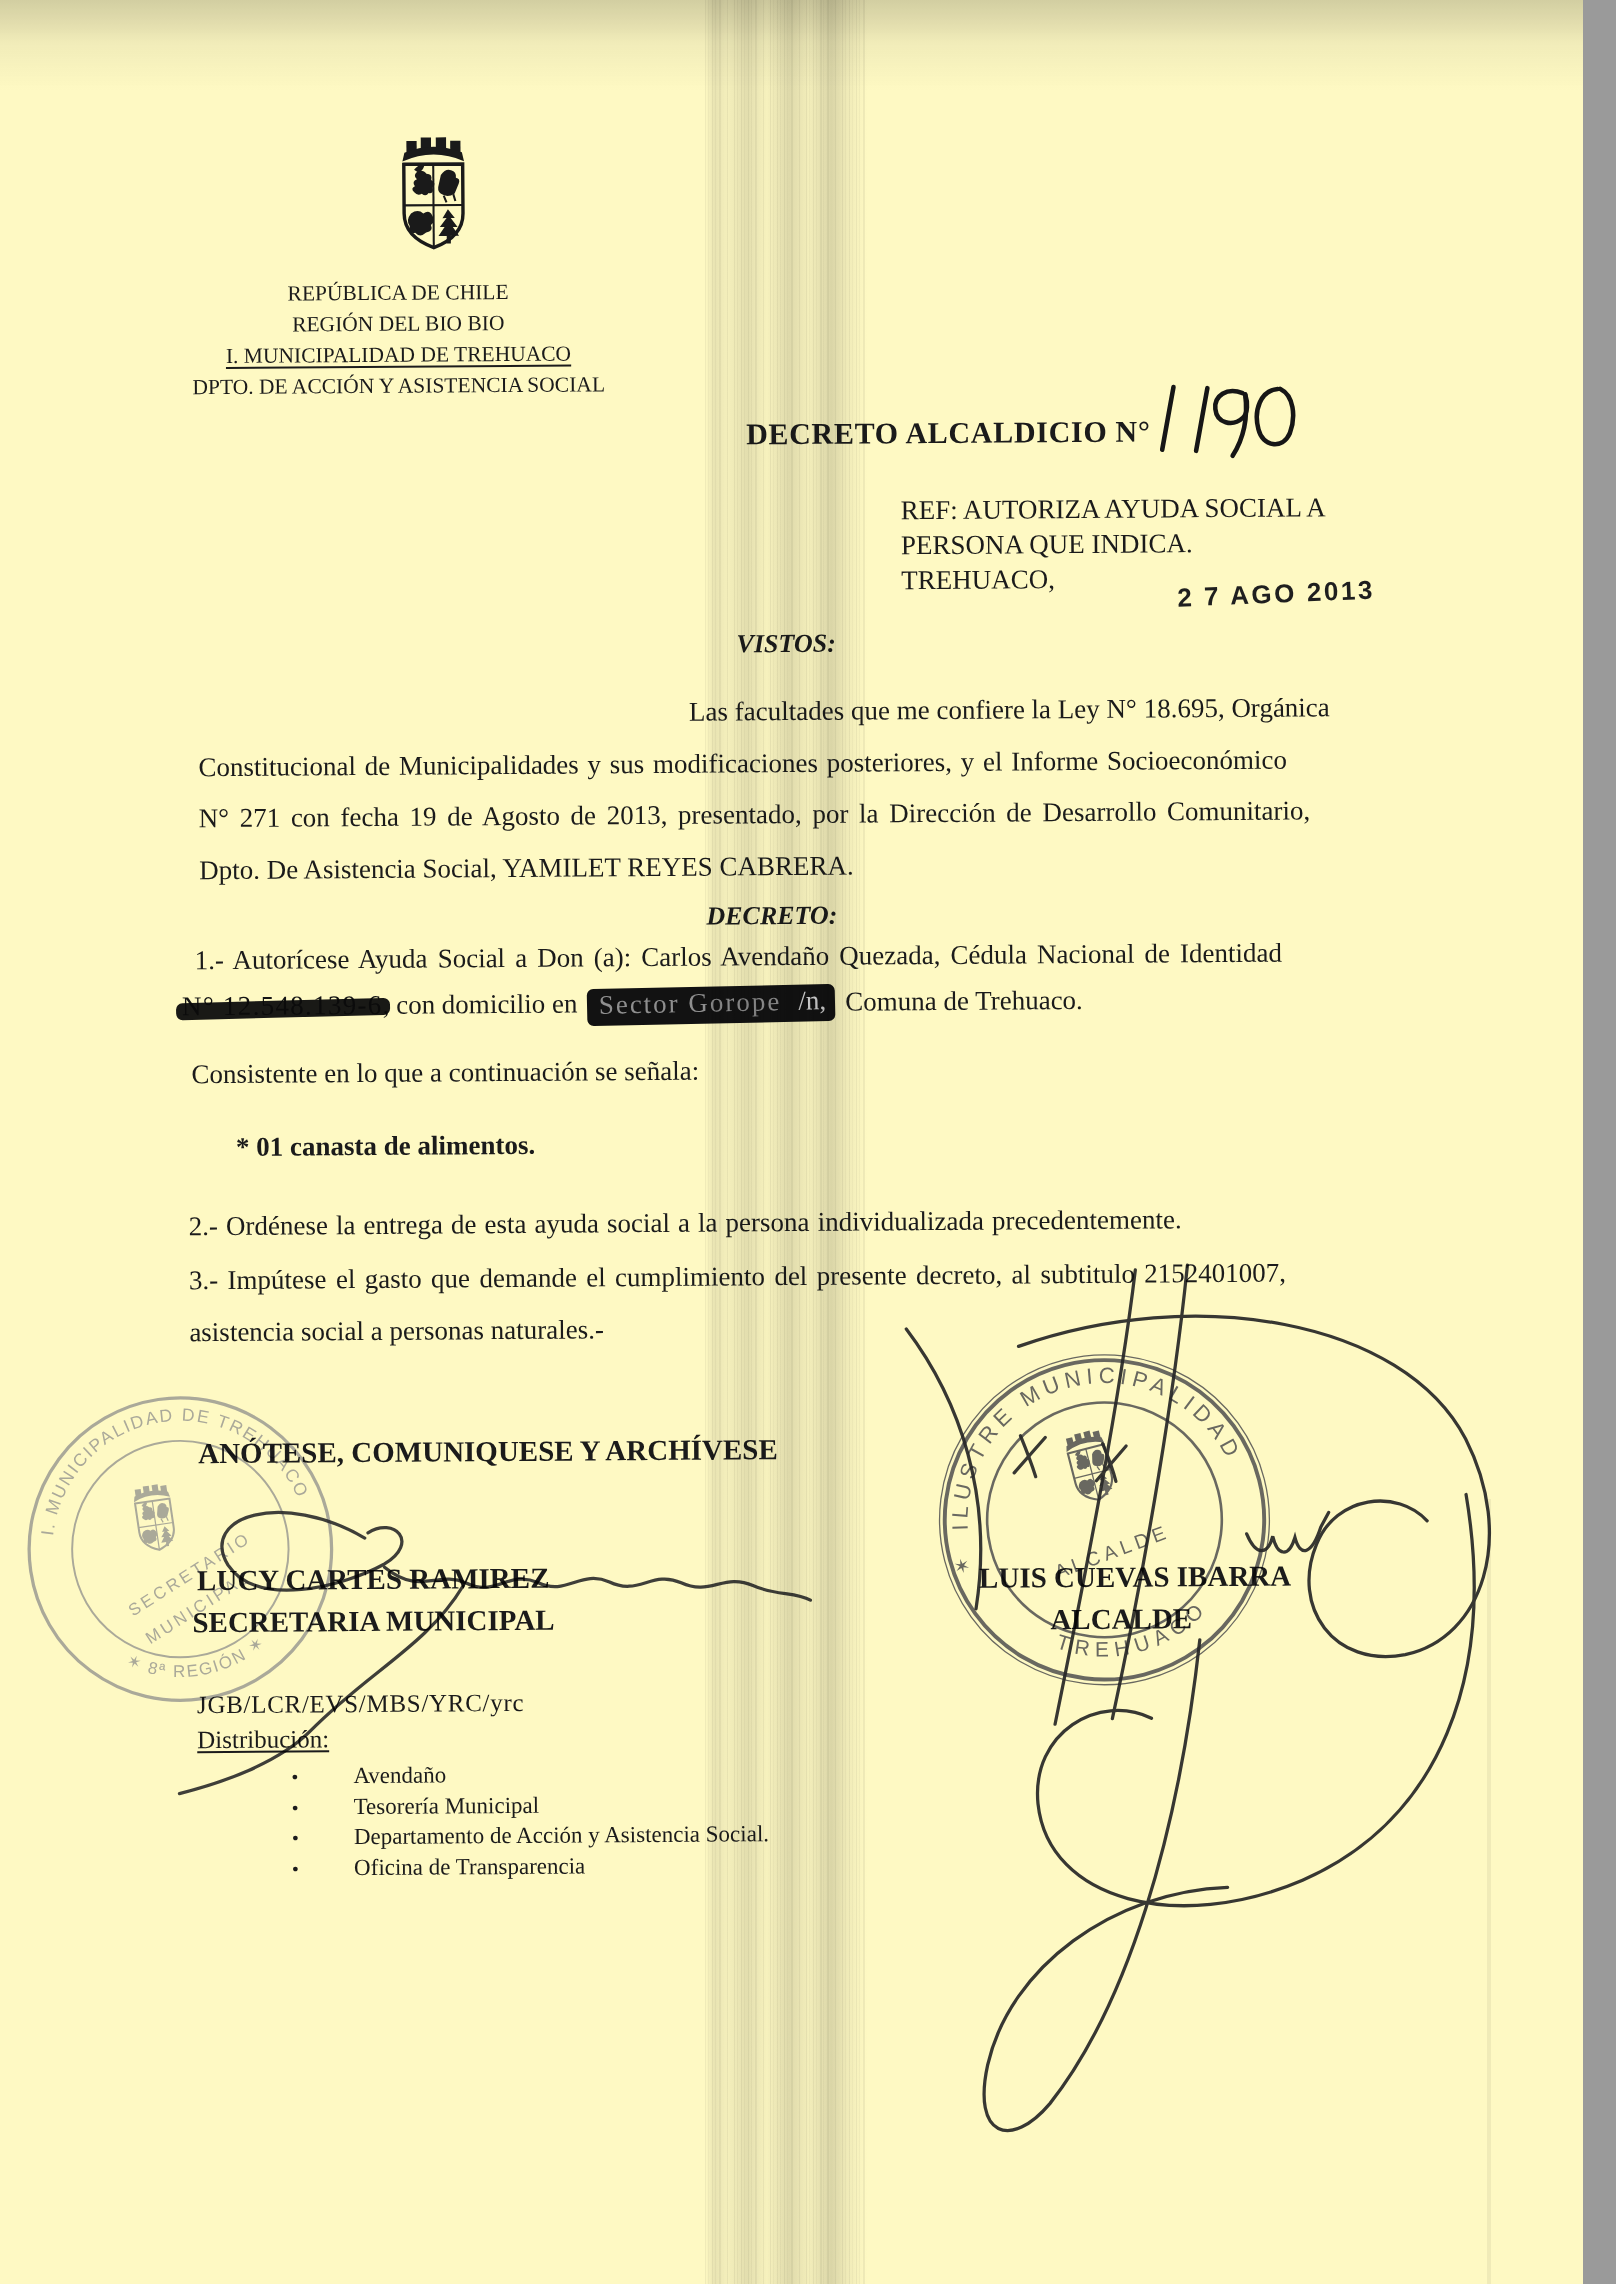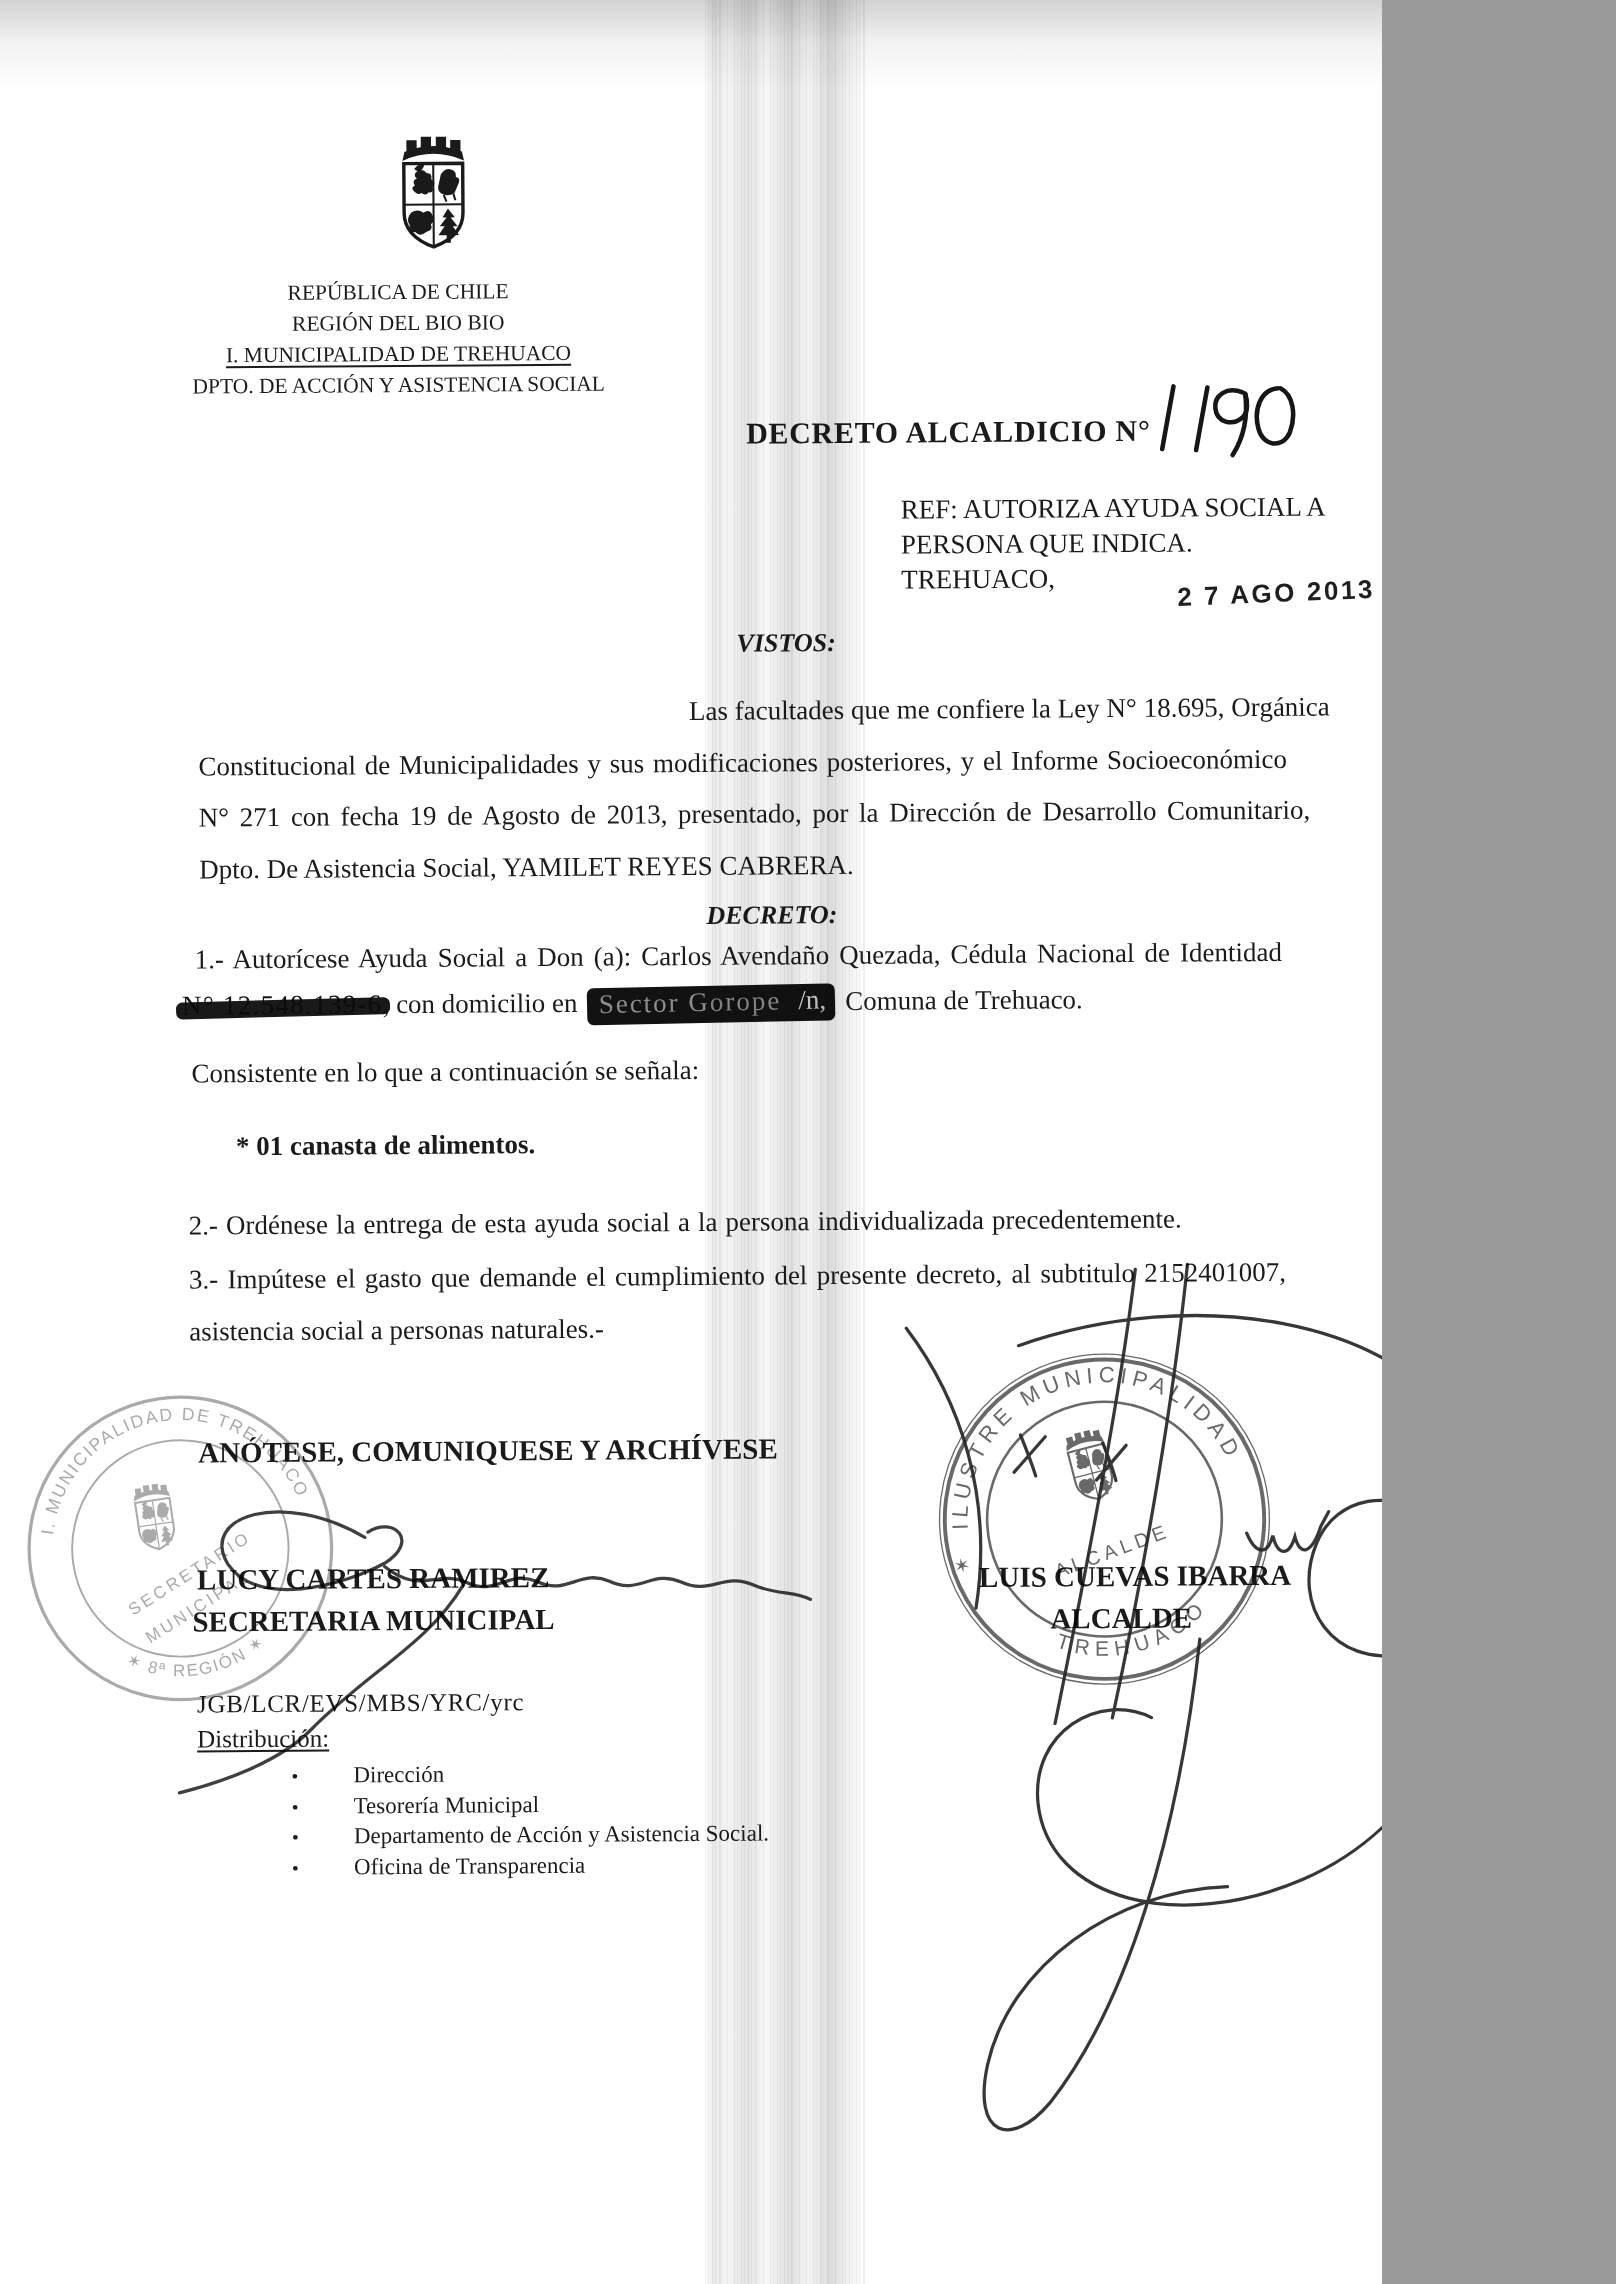--- a/index.html
+++ b/index.html
@@ -1,19 +1,19 @@
 <!DOCTYPE html>
 <html style="font-size:10.4px"><head>
 <meta charset="utf-8">
 <style>
   html,body{margin:0;padding:0;background:#9a9a9a;}
   .page{
     position:relative;
-    width:1382px;height:2284px;
-    background:#ffffff;
+    width:1583px;height:2284px;
+    background:#fef9c3;
     overflow:hidden;
     font-family:"Liberation Serif","DejaVu Serif",serif;
     color:#1b1b1b;
   }
   .content{position:absolute;inset:0;transform:rotate(-0.4deg);transform-origin:50% 50%;}
   .abs{position:absolute;white-space:nowrap;}
   .hdr{font-size:21.5px;line-height:31px;text-align:center;}
   .hdr .u{text-decoration:underline;text-decoration-thickness:2px;text-underline-offset:3.9px;}
   .title-label{font-size:30px;font-weight:700;letter-spacing:0.7px;}
   .ref{font-size:27px;line-height:35px;}
@@ -108,21 +108,21 @@
     <div class="abs bold" style="left:194px;top:1560px;font-size:29px;">LUCY CARTES RAMIREZ</div>
     <div class="abs bold" style="left:189px;top:1602px;font-size:29px;">SECRETARIA MUNICIPAL</div>
     <div class="abs bold" style="left:976px;top:1563px;font-size:29px;">LUIS CUEVAS IBARRA</div>
     <div class="abs bold" style="left:1047px;top:1605px;font-size:29px;">ALCALDE</div>
 
     <div class="abs foot" style="left:193px;top:1687px;letter-spacing:0.7px;">JGB/LCR/EVS/MBS/YRC/yrc</div>
     <div class="abs foot foot-u" style="left:193px;top:1722px;">Distribución:</div>
 
     <div class="dist-item" style="left:287px;top:1760px;">
       <span class="dot">•</span>
-      <span>Dirección</span>
+      <span>Avendaño</span>
     </div>
     <div class="dist-item" style="left:287px;top:1791px;">
       <span class="dot">•</span>
       <span>Tesorería Municipal</span>
     </div>
     <div class="dist-item" style="left:287px;top:1821px;">
       <span class="dot">•</span>
       <span>Departamento de Acción y Asistencia Social.</span>
     </div>
     <div class="dist-item" style="left:287px;top:1852px;">

